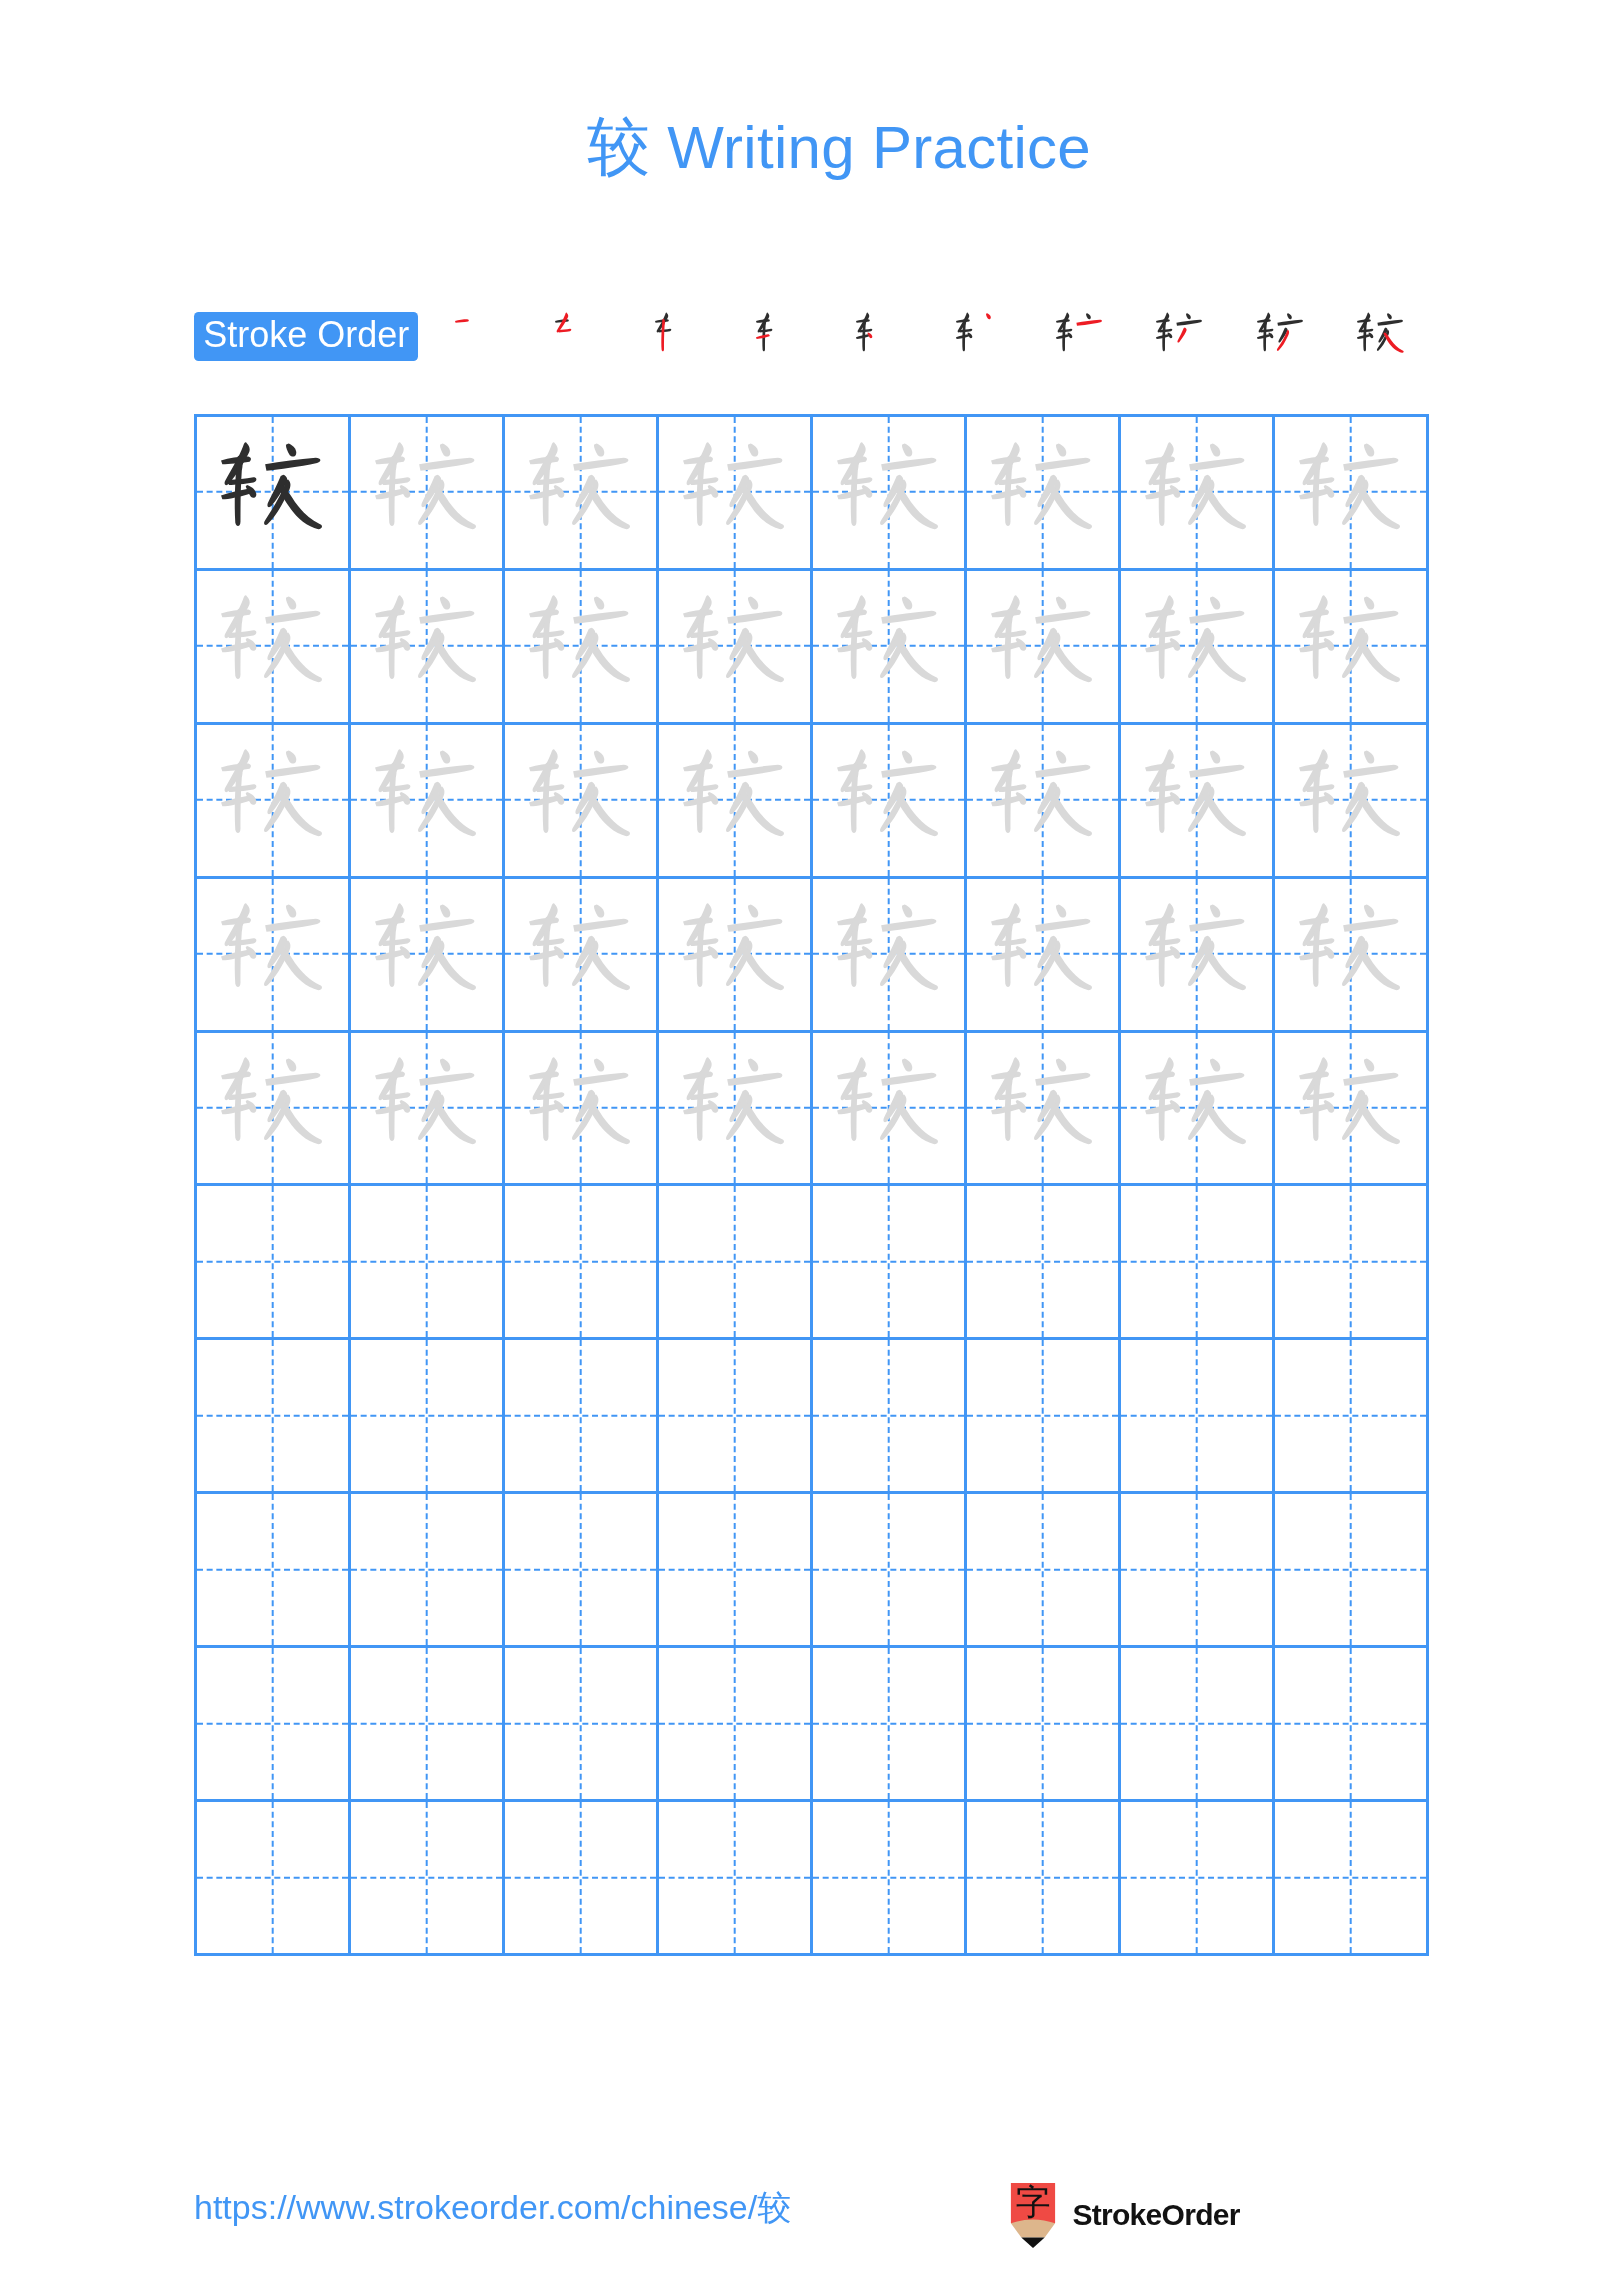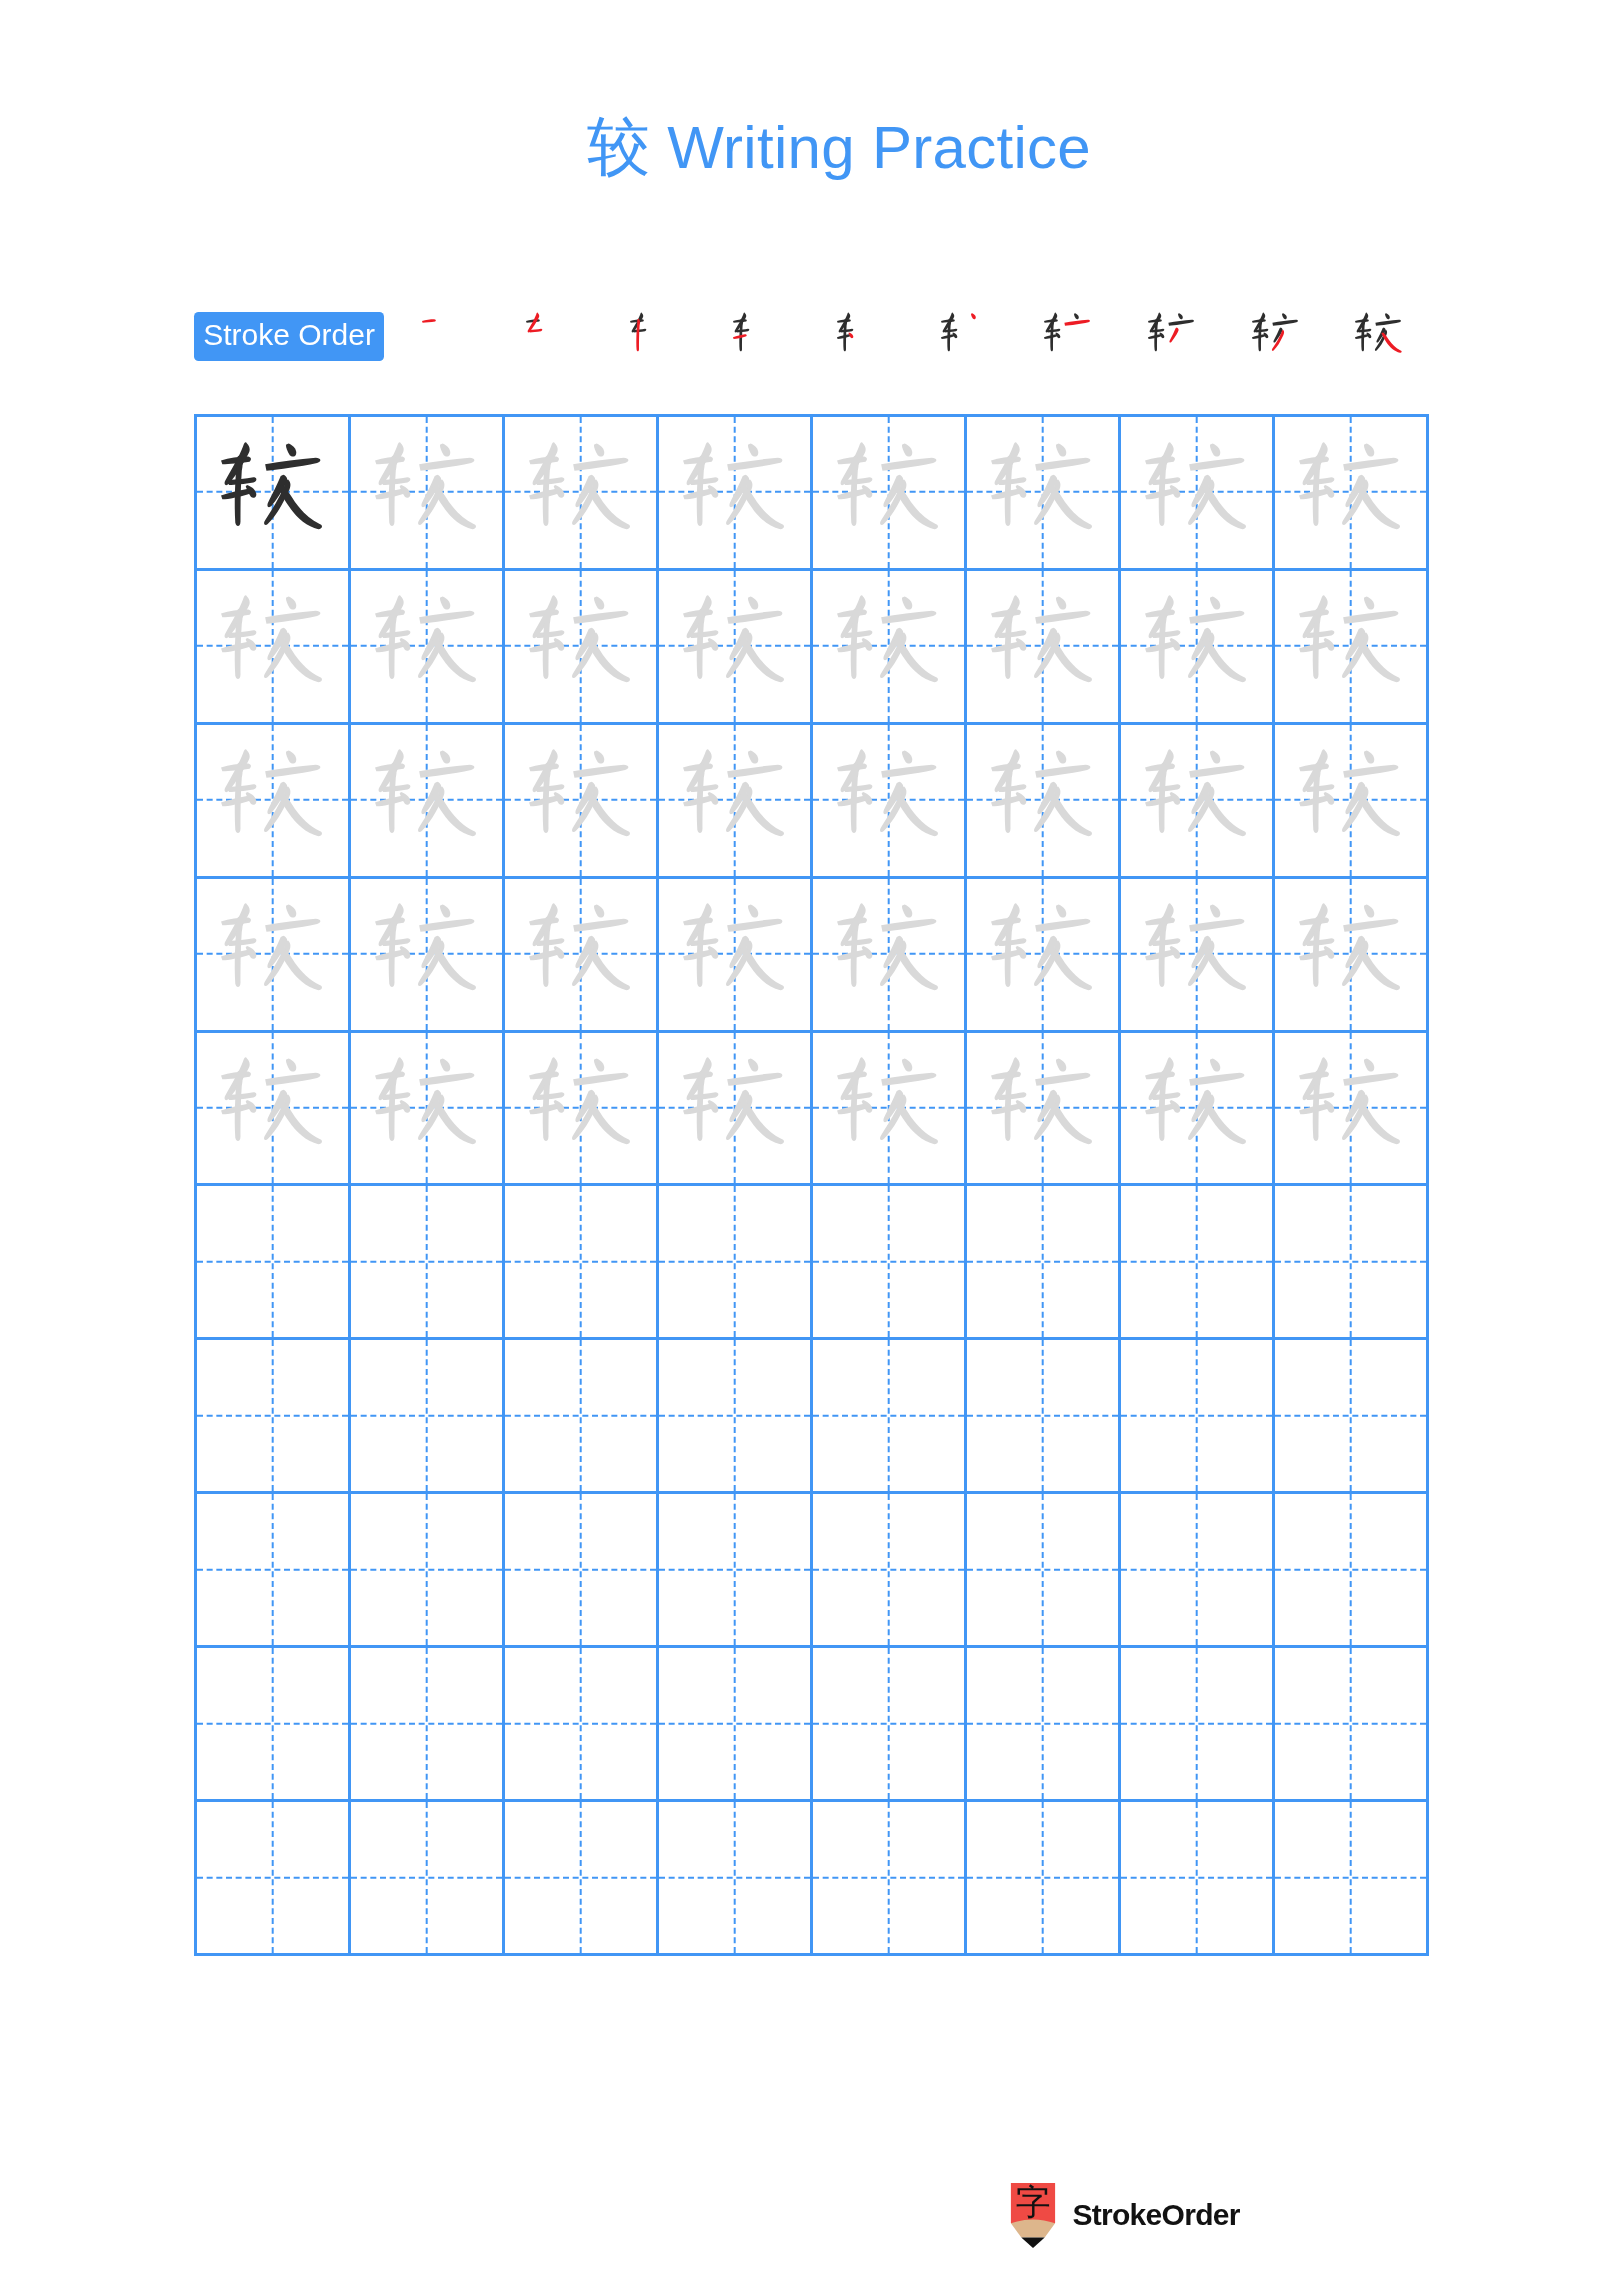--- a/index.html
+++ b/index.html
@@ -40,21 +40,21 @@
     top: 308px;
     left: 194px;
     width: 1237px;
     height: 56px;
     display: flex;
     align-items: center;
   }
   #stroke-order-badge {
     background: #4196F5;
     color: #ffffff;
-    font-size: 30px;
+    font-size: 36px;
     line-height: 30px;
     padding: 8.5px 9.2px 10.5px 9.2px;
     border-radius: 4.6px;
     white-space: nowrap;
     flex: 0 0 auto;
     font-weight: 400;
   }
   #stroke-diagrams {
     flex: 1 1 auto;
     display: flex;
@@ -960,20 +960,21 @@
     <div class="grid-cell"></div>
     <div class="grid-cell"></div>
     <div class="grid-cell"></div>
     <div class="grid-cell"></div>
     <div class="grid-cell"></div>
     <div class="grid-cell"></div>
     <div class="grid-cell"></div>
   </div>
 
 <div id="footer">
+  <a id="footer-url" href="#" style="text-decoration:none;">https://www.strokeorder.com/chinese/较</a>
   <div id="footer-brand">
     <div id="brand-mark"><svg viewBox="0 0 76 100" width="50" height="65">
           <path d="M4,0 H72 V62 Q38,76 4,62 Z" fill="#EF4A44"></path>
           <path d="M4,62 Q38,50 72,62 L56,84 H20 Z" fill="#DDB68C"></path>
           <path d="M20,84 H56 L38,100 Z" fill="#111111"></path>
           <text x="38" y="47" text-anchor="middle" font-size="54" font-family="&quot;DejaVu Sans&quot;, sans-serif" fill="#111111">字</text>
         </svg></div>
     <div id="brand-name">StrokeOrder</div>
   </div>
 </div>

